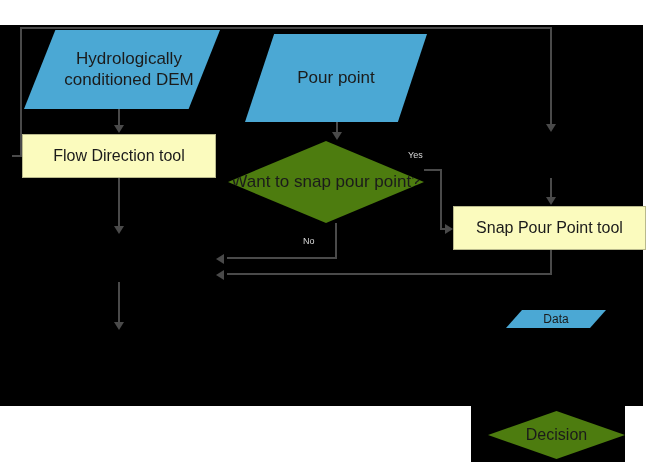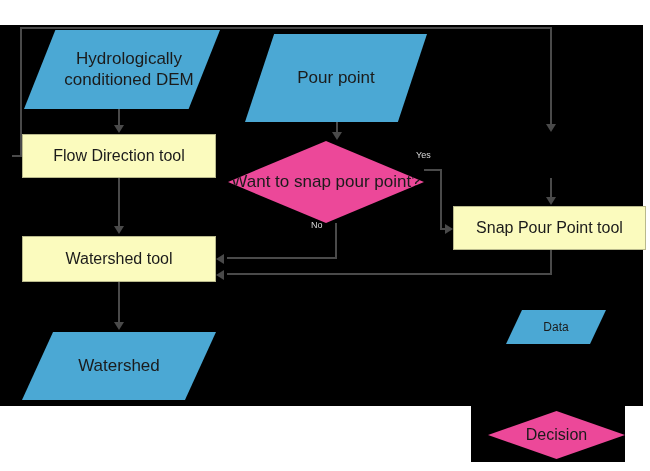--- a/index.html
+++ b/index.html
@@ -14,36 +14,36 @@
   #plate-legend{left:471px;top:405px;width:154px;height:57px;}
 
   
   .node{position:absolute;box-sizing:border-box;display:flex;
         align-items:center;justify-content:center;text-align:center;
         color:#1b1b1b;line-height:1.22;}
 
   .data-shape{background:#4ba8d4;
         clip-path:polygon(16% 0%,100% 0%,84% 100%,0% 100%);}
   .process-shape{background:#fbfbbe;border:1px solid #b9b98c;}
-  .decision-shape{background:#ec4899;
+  .decision-shape{background:#4d7c0f;
         clip-path:polygon(50% 0%,100% 50%,50% 100%,0% 50%);}
 
   
   #n-dem      {left:24px;  top:30px;  width:196px;height:79px; font-size:17px;}
   #n-dem .txt {display:block;width:100%;padding-left:14px;text-align:center;box-sizing:border-box;}
   #n-pour     {left:245px; top:34px;  width:182px;height:88px; font-size:17px;}
   #n-flowdir  {left:22px;  top:134px; width:194px;height:44px; font-size:16px;}
   #n-flowacc  {left:453px; top:134px; width:193px;height:44px; font-size:16px;}
   #n-snap     {left:453px; top:206px; width:193px;height:44px; font-size:16px;}
   #n-decision {left:228px; top:141px; width:196px;height:82px; font-size:17px;}
   #n-wshedtool{left:22px;  top:236px; width:194px;height:46px; font-size:16px;}
   #n-watershed{left:22px;  top:332px; width:194px;height:68px; font-size:17px;}
 
   
-  #lg-data     {left:506px; top:310px;width:100px;height:34px;font-size:12px;}
+  #lg-data     {left:506px; top:310px;width:100px;height:18px;font-size:12px;}
   #lg-process  {left:506px; top:352px;width:92px; height:32px;font-size:12px;}
   #lg-decision {left:488px; top:411px;width:137px;height:48px;font-size:16px;}
 
   
   .seg{position:absolute;background:#4a4a4a;}
   .vseg{width:2px;}
   .hseg{height:2px;}
 
   .arrow{position:absolute;width:0;height:0;}
   .arrow-down {border-left:5px solid transparent;border-right:5px solid transparent;
@@ -77,26 +77,26 @@
   <div class="seg vseg" style="left:550px;top:27px;height:98px;"></div>
   <div class="arrow arrow-down" style="left:546px;top:124px;"></div>
 
   <div class="seg vseg" style="left:118px;top:178px;height:49px;"></div>
   <div class="arrow arrow-down" style="left:114px;top:226px;"></div>
 
   <div class="seg hseg" style="left:424px;top:169px;width:18px;"></div>
   <div class="seg vseg" style="left:440px;top:169px;height:60px;"></div>
   <div class="seg hseg" style="left:440px;top:228px;width:6px;"></div>
   <div class="arrow arrow-right" style="left:445px;top:224px;"></div>
-  <div class="edge-label" style="left:408px;top:150px;margin-left:8px;">Yes</div>
+  <div class="edge-label" style="left:408px;top:150px;">Yes</div>
 
   <div class="seg vseg" style="left:335px;top:223px;height:36px;"></div>
   <div class="seg hseg" style="left:227px;top:257px;width:110px;"></div>
   <div class="arrow arrow-left" style="left:216px;top:254px;"></div>
-  <div class="edge-label" style="left:303px;top:220px;margin-left:8px;">No</div>
+  <div class="edge-label" style="left:303px;top:236px;">No</div>
 
   <div class="seg vseg" style="left:550px;top:178px;height:20px;"></div>
   <div class="arrow arrow-down" style="left:546px;top:197px;"></div>
 
   <div class="seg vseg" style="left:550px;top:250px;height:25px;"></div>
   <div class="seg hseg" style="left:227px;top:273px;width:325px;"></div>
   <div class="arrow arrow-left" style="left:216px;top:270px;"></div>
 
   <div class="seg vseg" style="left:118px;top:282px;height:41px;"></div>
   <div class="arrow arrow-down" style="left:114px;top:322px;"></div>
@@ -115,27 +115,21 @@
 
 
   <div class="node process-shape" id="n-snap">
     <span class="txt">Snap Pour Point tool</span>
   </div>
 
   <div class="node decision-shape" id="n-decision">
     <span class="txt">Want to snap pour point?</span>
   </div>
 
-  <div class="node process-shape" id="n-wshedtool">
-    <span class="txt">Watershed tool</span>
-  </div>
 
-  <div class="node data-shape" id="n-watershed">
-    <span class="txt">Watershed</span>
-  </div>
 
   <div class="node data-shape" id="lg-data">
     <span class="txt">Data</span>
   </div>
 
 
   <div class="node decision-shape" id="lg-decision">
     <span class="txt">Decision</span>
   </div>
 

